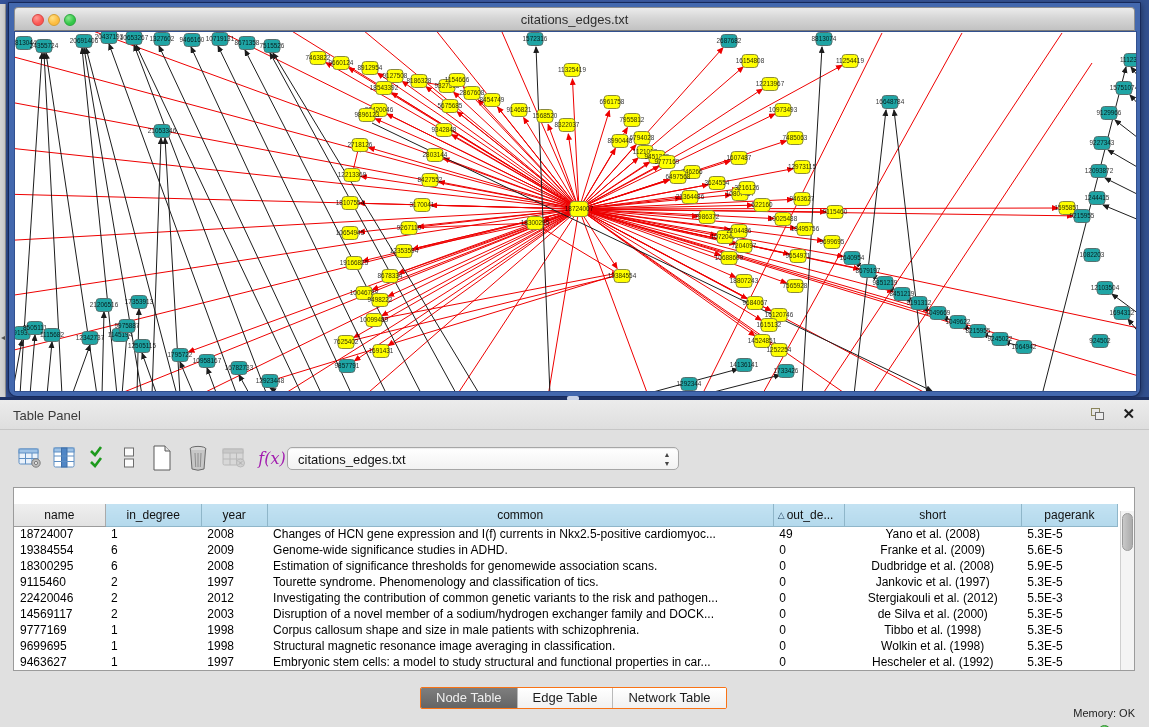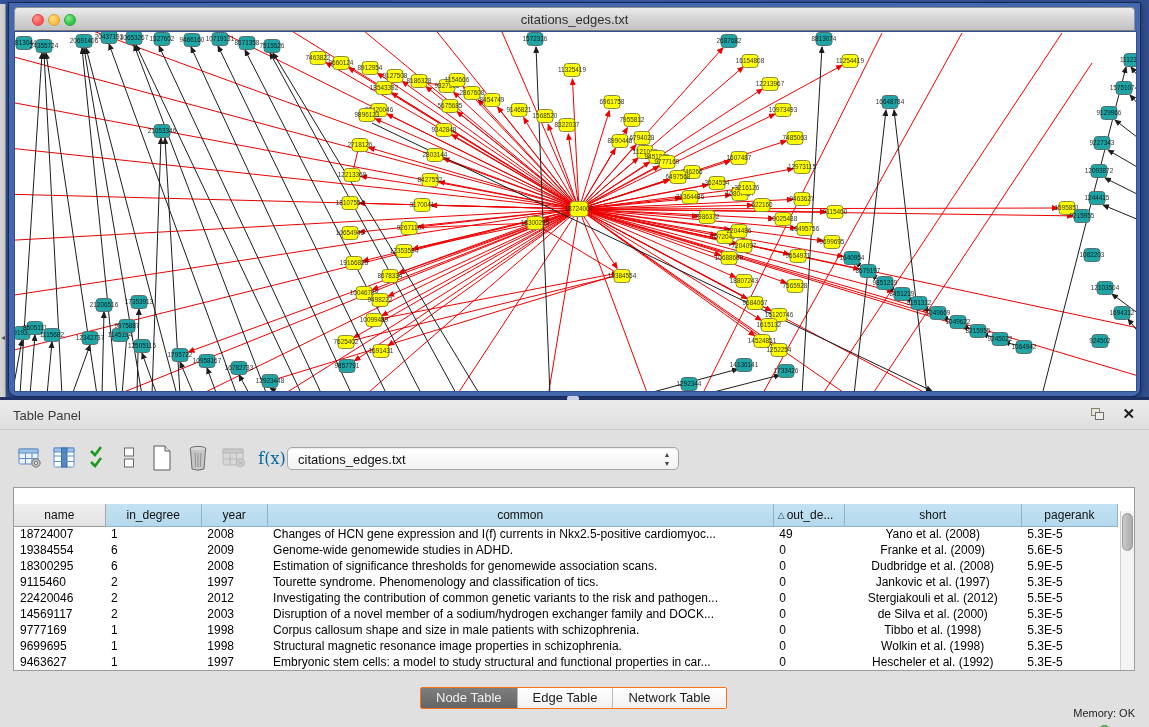--- a/index.html
+++ b/index.html
@@ -31,21 +31,21 @@
   #tpanel-header { position:absolute; left:0; top:0; width:1149px; height:30px; background:linear-gradient(#ececec,#dedede); border-bottom:1px solid #c6c6c6; }
   #tpanel-title { position:absolute; left:13px; top:8px; font-size:13px; color:#3a3a3a; }
   #float-icon { position:absolute; right:44px; top:8px; width:14px; height:13px; }
   #float-icon .sq1 { position:absolute; left:0; top:0; width:9px; height:8px; border:1px solid #8a845a; background:transparent; }
   #float-icon .sq2 { position:absolute; left:4px; top:4px; width:9px; height:8px; border:1px solid #6d6d6d; background:#ececec; }
   #close-x { position:absolute; right:14px; top:5px; font-size:15px; font-weight:bold; color:#1d1d1d; cursor:default; }
 
   
   #toolbar { position:absolute; left:0; top:38px; width:1149px; height:42px; }
   .tbtn { position:absolute; top:5px; width:28px; height:30px; display:flex; align-items:center; justify-content:center; border-radius:4px; }
-  .fx { font-family:"DejaVu Serif", serif; font-size:16px; color:#0369a1; }
+  .fx { font-family:"DejaVu Serif", serif; font-style:italic; font-size:16px; color:#a21caf; }
   #combo { position:absolute; left:287px; top:9px; width:392px; height:23px; background:linear-gradient(#ffffff,#f2f2f2); border:1px solid #a6a6a6; border-radius:5px; box-shadow:inset 0 1px 1px rgba(0,0,0,.08); }
   #combo-text { position:absolute; left:10px; top:4px; font-size:13px; color:#111; }
   #combo-stepper { position:absolute; right:4px; top:2px; width:14px; height:18px; font-size:7px; line-height:9px; text-align:center; color:#444; }
 
   
   #tablebox { position:absolute; left:13px; top:87px; width:1122px; height:184px; background:#ffffff; border:1px solid #9b9b9b; overflow:hidden; }
   table { border-collapse:collapse; table-layout:fixed; width:1104px; font-size:12px;margin-top:16px; }
   th { height:22px; font-weight:normal; font-size:12px; color:#111; background:linear-gradient(#c3e2f2,#b4d9ec); border-right:1px solid #8fb6c9; border-bottom:1px solid #8fb6c9; text-align:center; overflow:hidden; white-space:nowrap; }
   th.grayhead { background:linear-gradient(#efefef,#e2e2e2); border-right:1px solid #aaa; border-bottom:1px solid #9b9b9b; }
   td { height:16px; padding:0 0 0 6px; white-space:nowrap; overflow:hidden; color:#000; }
@@ -906,21 +906,21 @@
               <td>2008</td>
               <td>Changes of HCN gene expression and I(f) currents in Nkx2.5-positive cardiomyoc...</td>
               <td>49</td>
               <td class="center">Yano et al. (2008)</td>
               <td>5.3E-5</td>
             </tr>
             <tr>
               <td>19384554</td>
               <td>6</td>
               <td>2009</td>
-              <td>Genome-wide genomewide studies in ADHD.</td>
+              <td>Genome-wide significance studies in ADHD.</td>
               <td>0</td>
               <td class="center">Franke et al. (2009)</td>
               <td>5.6E-5</td>
             </tr>
             <tr>
               <td>18300295</td>
               <td>6</td>
               <td>2008</td>
               <td>Estimation of significance thresholds for genomewide association scans.</td>
               <td>0</td>
@@ -936,21 +936,21 @@
               <td class="center">Jankovic et al. (1997)</td>
               <td>5.3E-5</td>
             </tr>
             <tr>
               <td>22420046</td>
               <td>2</td>
               <td>2012</td>
               <td>Investigating the contribution of common genetic variants to the risk and pathogen...</td>
               <td>0</td>
               <td class="center">Stergiakouli et al. (2012)</td>
-              <td>5.5E-5</td>
+              <td>5.5E-3</td>
             </tr>
             <tr>
               <td>14569117</td>
               <td>2</td>
               <td>2003</td>
               <td>Disruption of a novel member of a sodium/hydrogen exchanger family and DOCK...</td>
               <td>0</td>
               <td class="center">de Silva et al. (2000)</td>
               <td>5.3E-5</td>
             </tr>
@@ -960,21 +960,21 @@
               <td>1998</td>
               <td>Corpus callosum shape and size in male patients with schizophrenia.</td>
               <td>0</td>
               <td class="center">Tibbo et al. (1998)</td>
               <td>5.3E-5</td>
             </tr>
             <tr>
               <td>9699695</td>
               <td>1</td>
               <td>1998</td>
-              <td>Structural magnetic resonance image properties in schizophrenia.</td>
+              <td>Structural magnetic resonance image averaging in classification.</td>
               <td>0</td>
               <td class="center">Wolkin et al. (1998)</td>
               <td>5.3E-5</td>
             </tr>
             <tr>
               <td>9463627</td>
               <td>1</td>
               <td>1997</td>
               <td>Embryonic stem cells: a model to study structural and functional properties in car...</td>
               <td>0</td>

